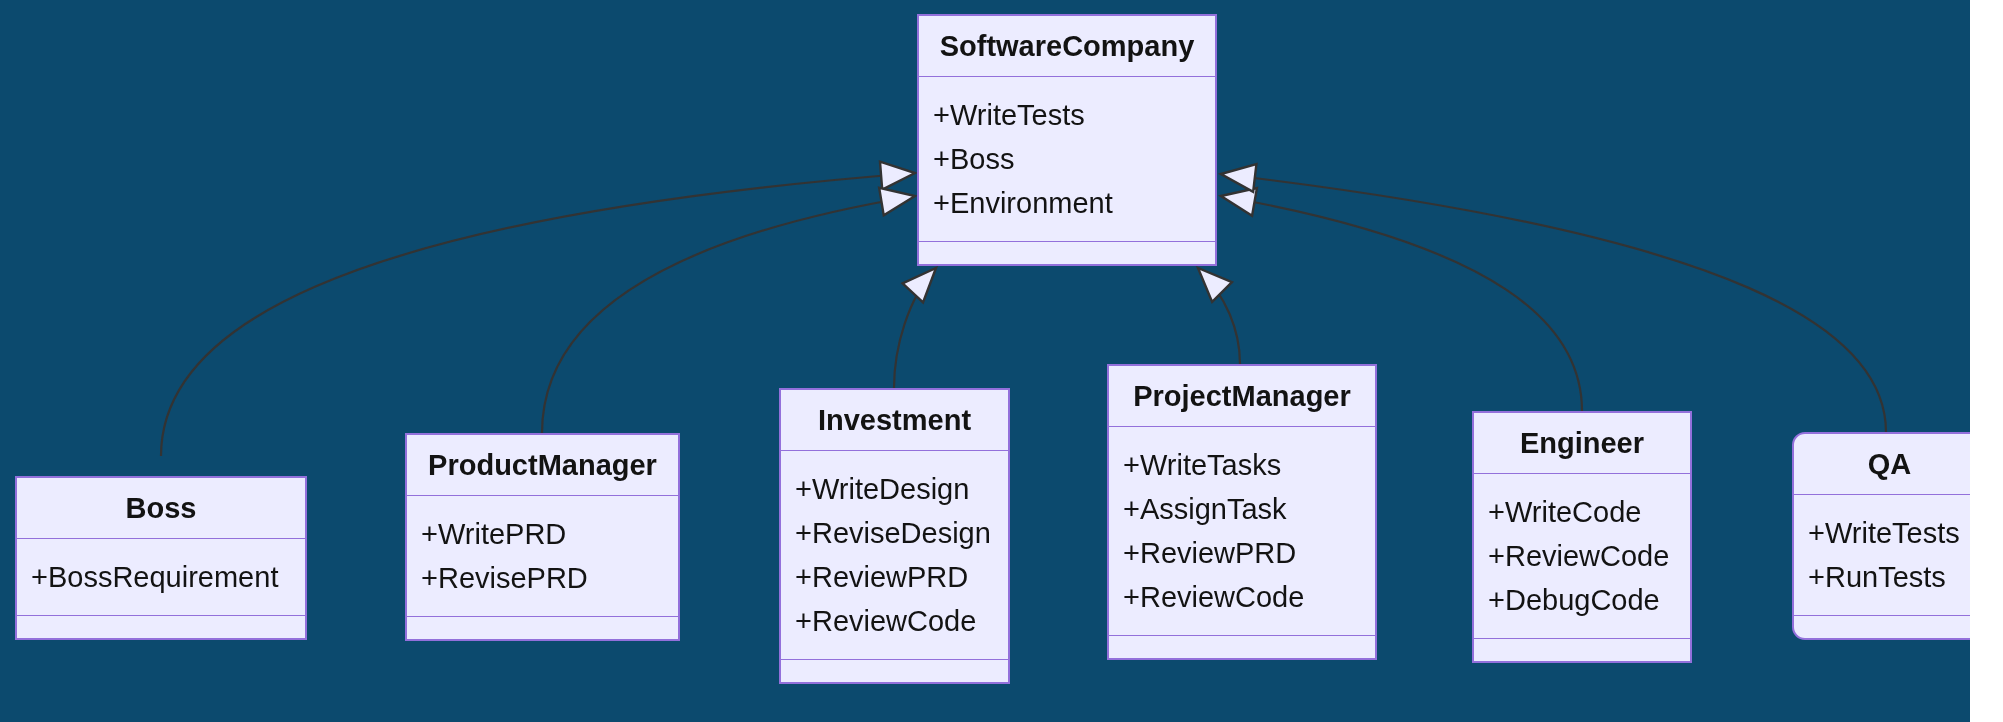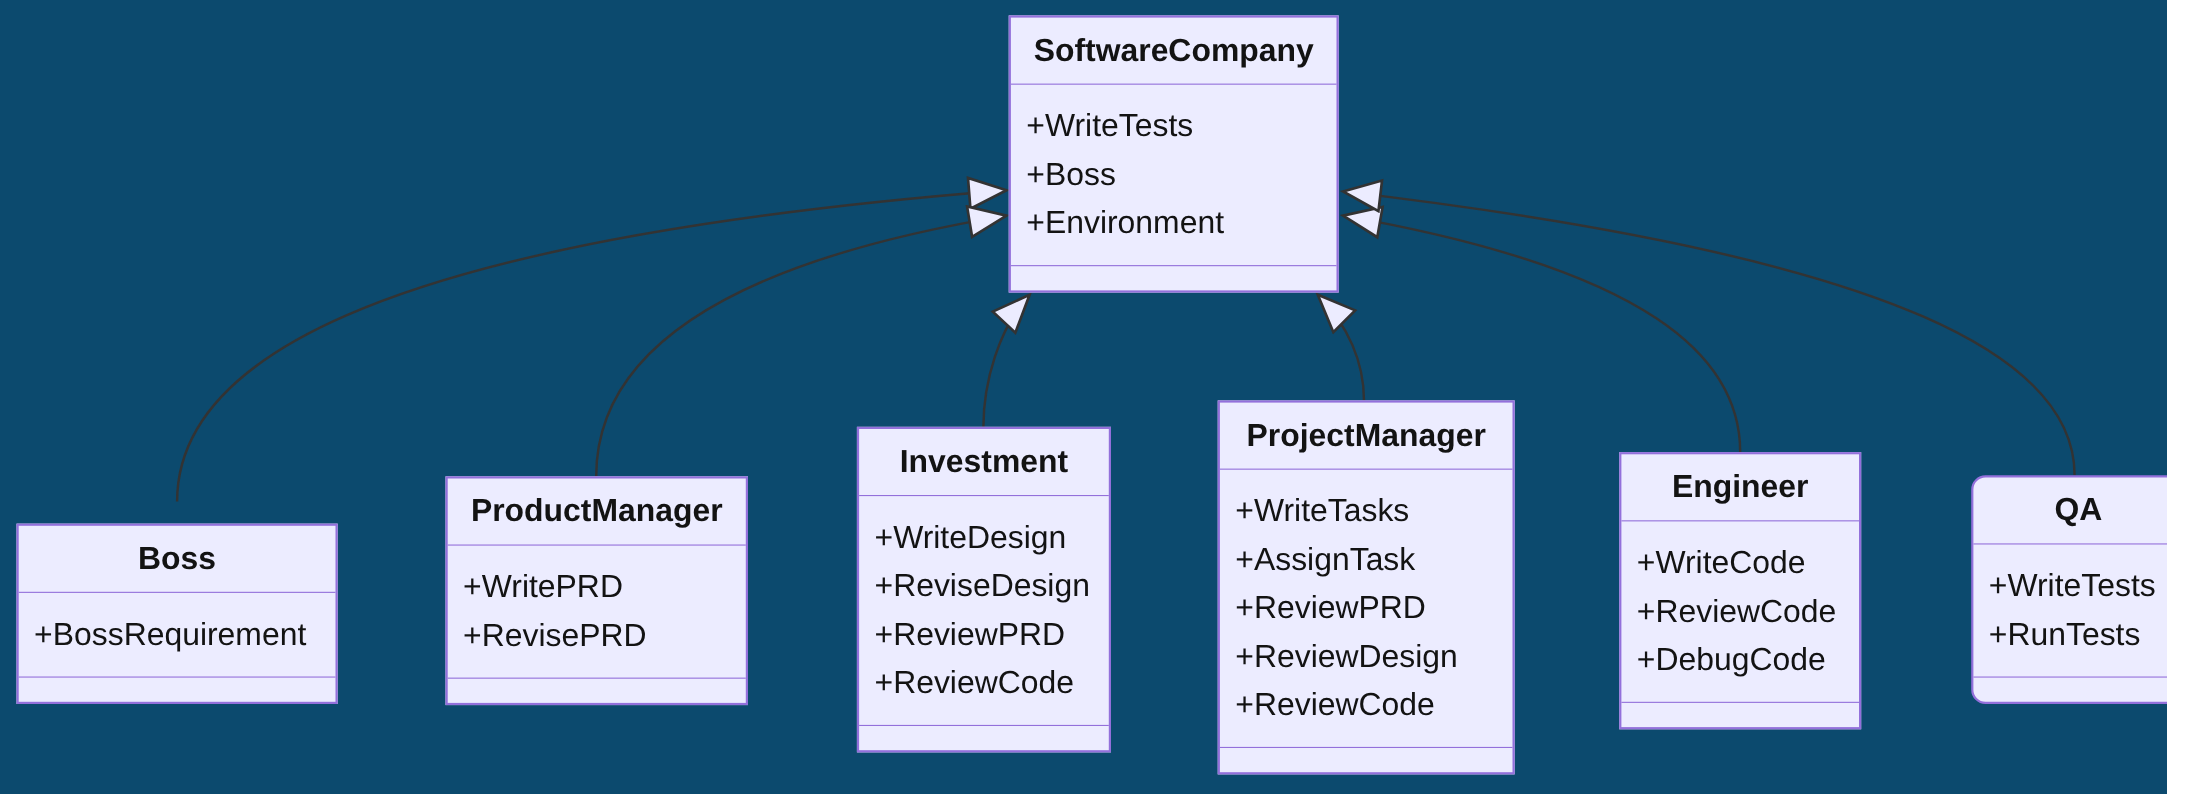--- a/index.html
+++ b/index.html
@@ -105,21 +105,20 @@
     </div>
     <div class="uml-methods"></div>
   </div>
 
   <div class="uml-class" style="left:1107px;top:364px;width:270px;">
     <div class="uml-title">ProjectManager</div>
     <div class="uml-attrs">
       <div>+WriteTasks</div>
       <div>+AssignTask</div>
       <div>+ReviewPRD</div>
-      <div>+ReviewDesign</div>
       <div>+ReviewCode</div>
     </div>
     <div class="uml-methods"></div>
   </div>
 
   <div class="uml-class" style="left:1472px;top:411px;width:220px;">
     <div class="uml-title">Engineer</div>
     <div class="uml-attrs">
       <div>+WriteCode</div>
       <div>+ReviewCode</div>

